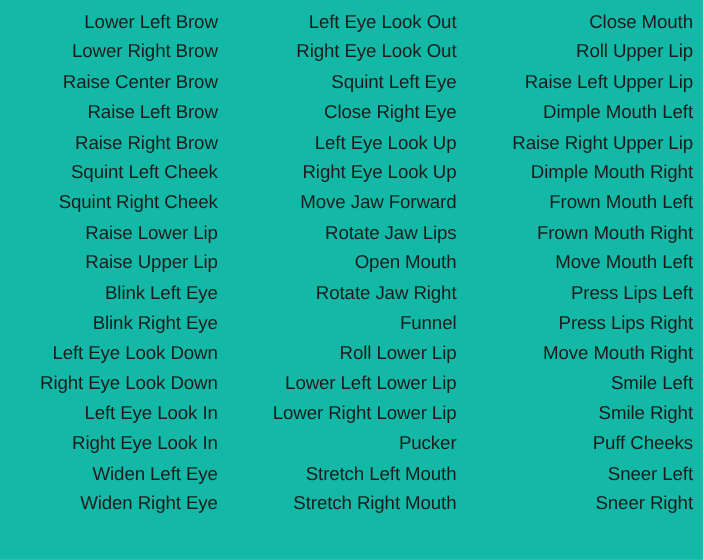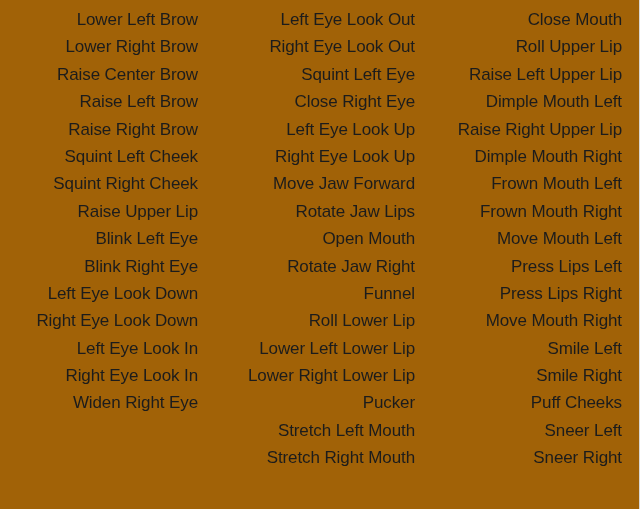--- a/index.html
+++ b/index.html
@@ -13,21 +13,21 @@
     background: #ffffff;
     font-family: "Liberation Sans", "DejaVu Sans", sans-serif;
     overflow: hidden;
   }
 
   #blendshape-panel {
     position: relative;
     box-sizing: border-box;
     width: 640px;
     height: 509px;
-    background: #a16207;
+    background: #14b8a6;
     border-right: 1px solid #d9d9d9;
     padding: 0;
   }
 
   .columns {
     display: flex;
     flex-direction: row;
     align-items: flex-start;
     width: 100%;
     height: 100%;
@@ -52,43 +52,45 @@
     line-height: 27.4px;
     height: 27.4px;
     color: #1c1c1c;
     letter-spacing: -0.1px;
     white-space: nowrap;
     overflow: visible;
   }
 
   .column-1 .shape-item { padding-right: 0px; }
   .column-2 .shape-item { padding-right: 2px; }
-  .column-3 .shape-item { padding-right: 17px; }
+  .column-3 .shape-item { padding-right: 9px; }
 </style>
 </head>
 <body>
 
 <div id="blendshape-panel">
   <div class="columns">
 
     <div class="column column-1">
       <span class="shape-item">Lower Left Brow</span>
       <span class="shape-item">Lower Right Brow</span>
       <span class="shape-item">Raise Center Brow</span>
       <span class="shape-item">Raise Left Brow</span>
       <span class="shape-item">Raise Right Brow</span>
       <span class="shape-item">Squint Left Cheek</span>
       <span class="shape-item">Squint Right Cheek</span>
+      <span class="shape-item">Raise Lower Lip</span>
       <span class="shape-item">Raise Upper Lip</span>
       <span class="shape-item">Blink Left Eye</span>
       <span class="shape-item">Blink Right Eye</span>
       <span class="shape-item">Left Eye Look Down</span>
       <span class="shape-item">Right Eye Look Down</span>
       <span class="shape-item">Left Eye Look In</span>
       <span class="shape-item">Right Eye Look In</span>
+      <span class="shape-item">Widen Left Eye</span>
       <span class="shape-item">Widen Right Eye</span>
     </div>
 
     <div class="column column-2">
       <span class="shape-item">Left Eye Look Out</span>
       <span class="shape-item">Right Eye Look Out</span>
       <span class="shape-item">Squint Left Eye</span>
       <span class="shape-item">Close Right Eye</span>
       <span class="shape-item">Left Eye Look Up</span>
       <span class="shape-item">Right Eye Look Up</span>

